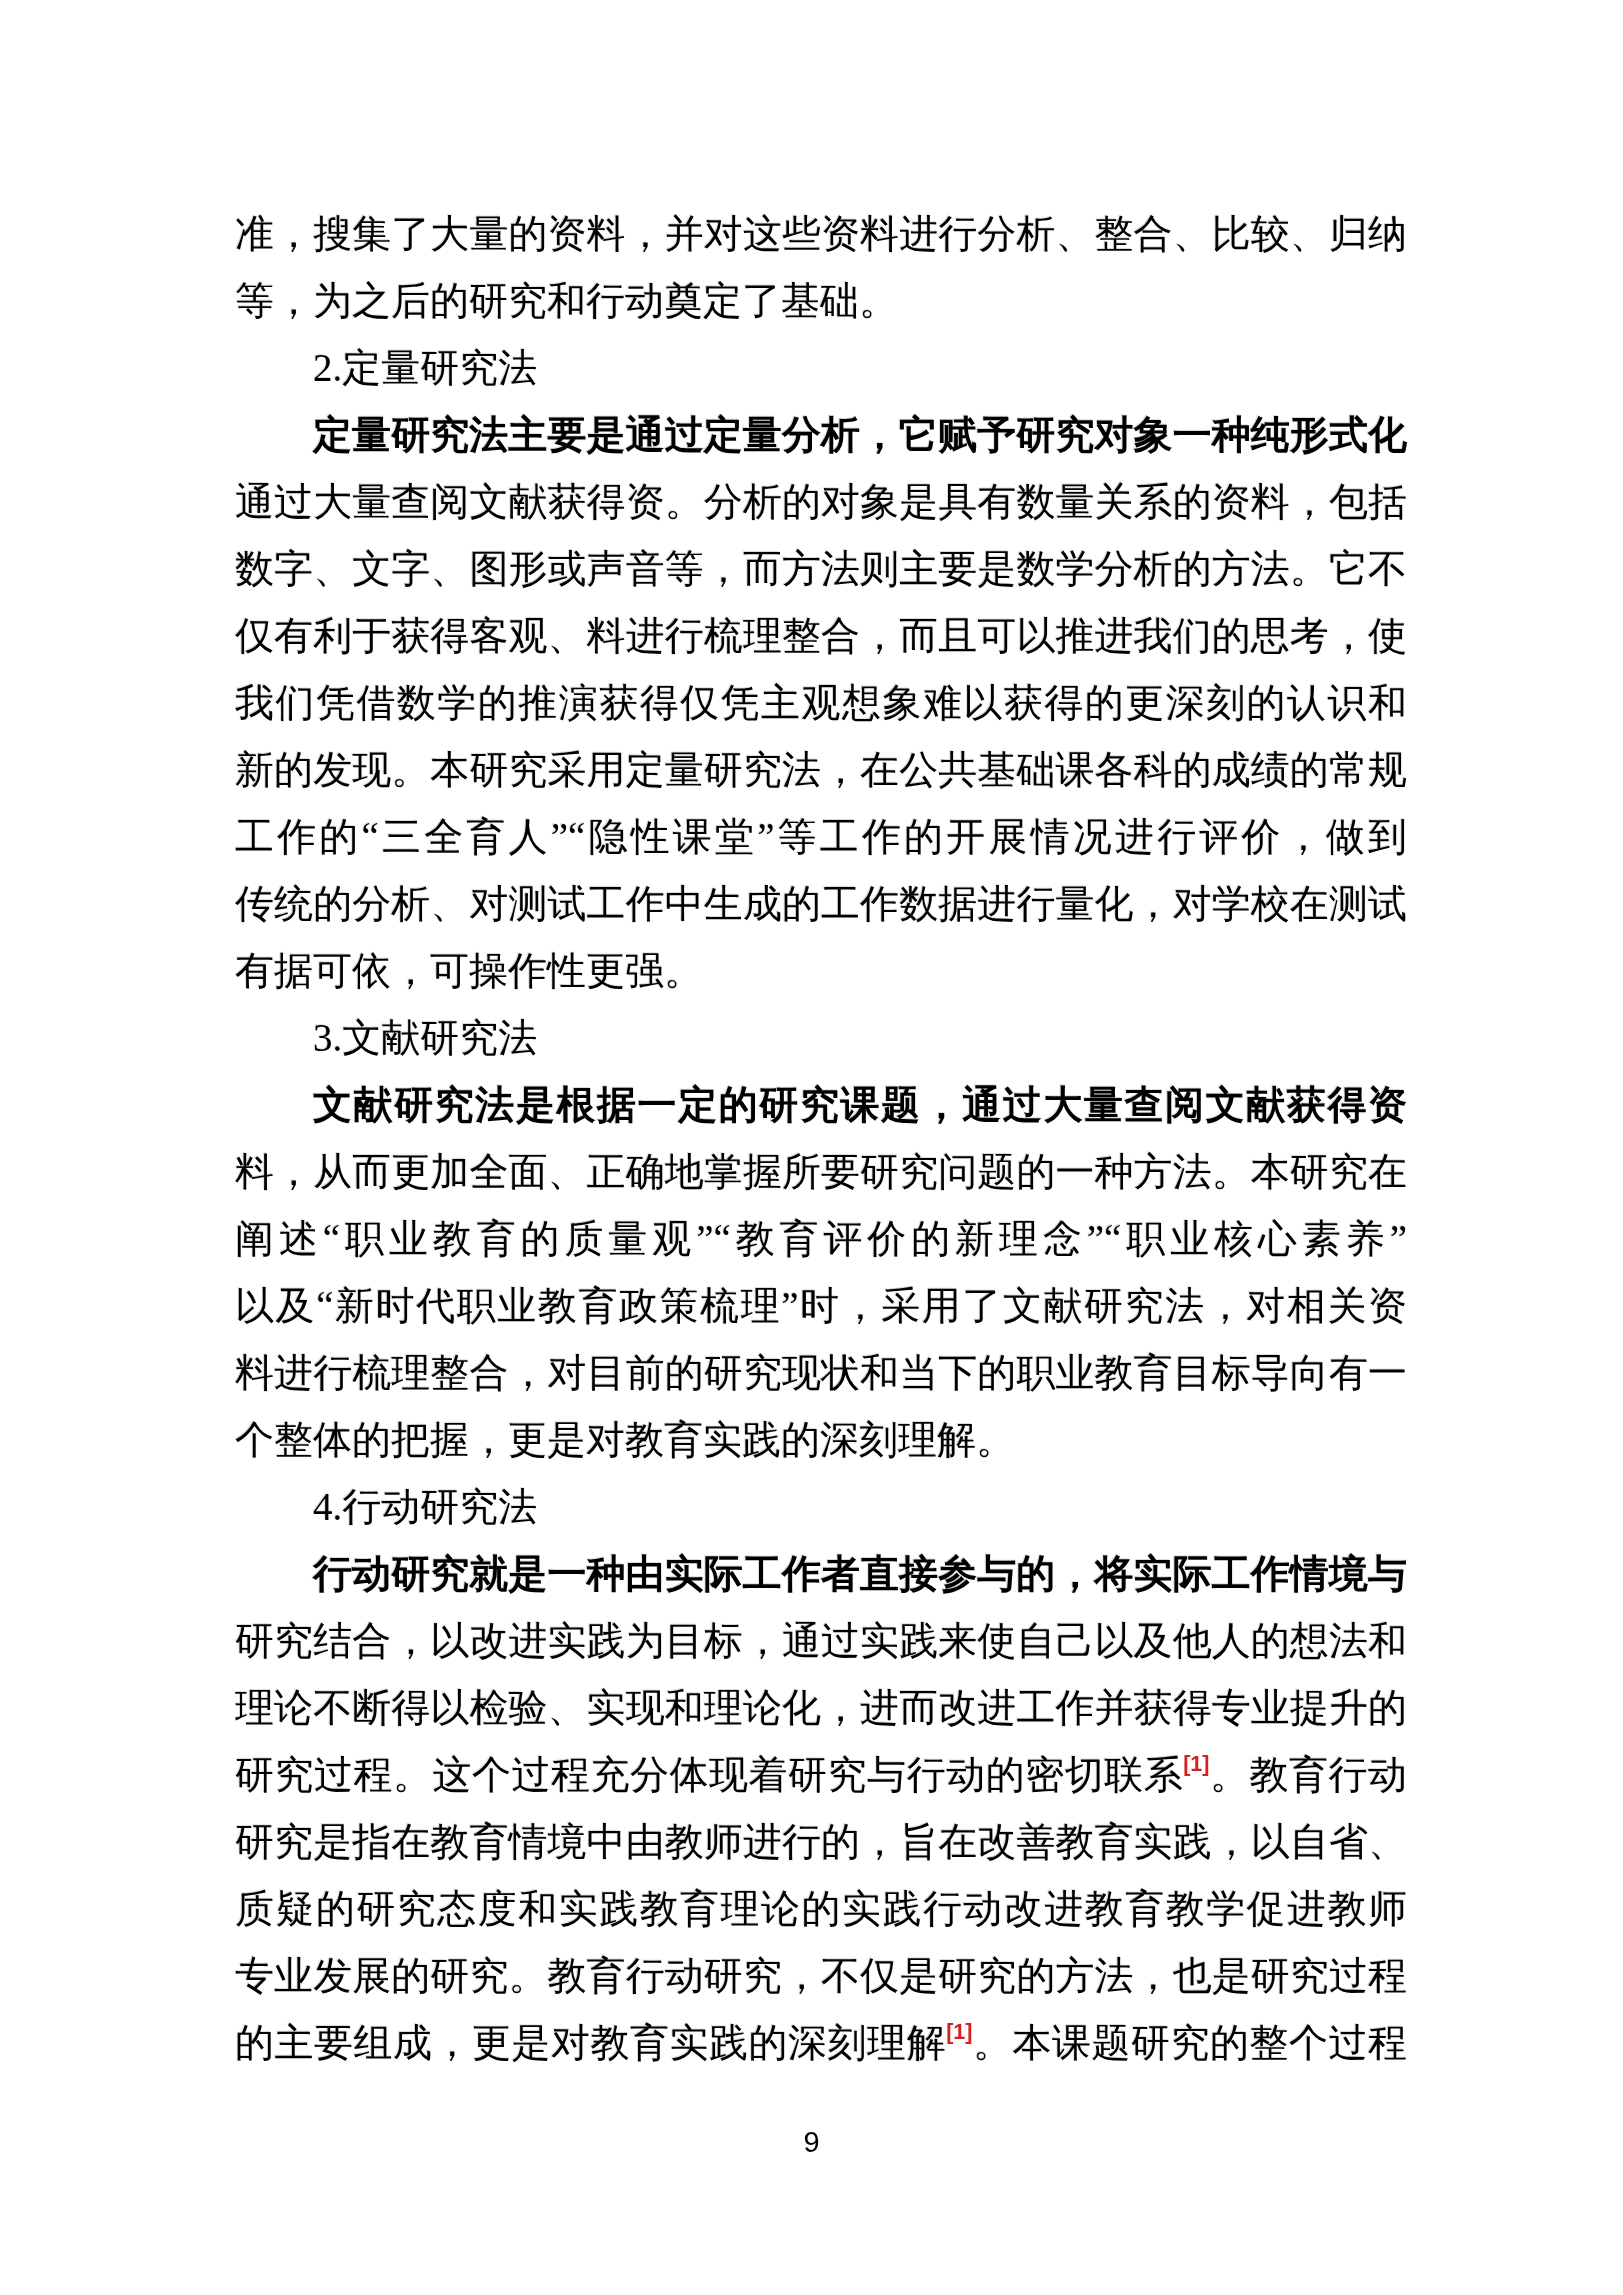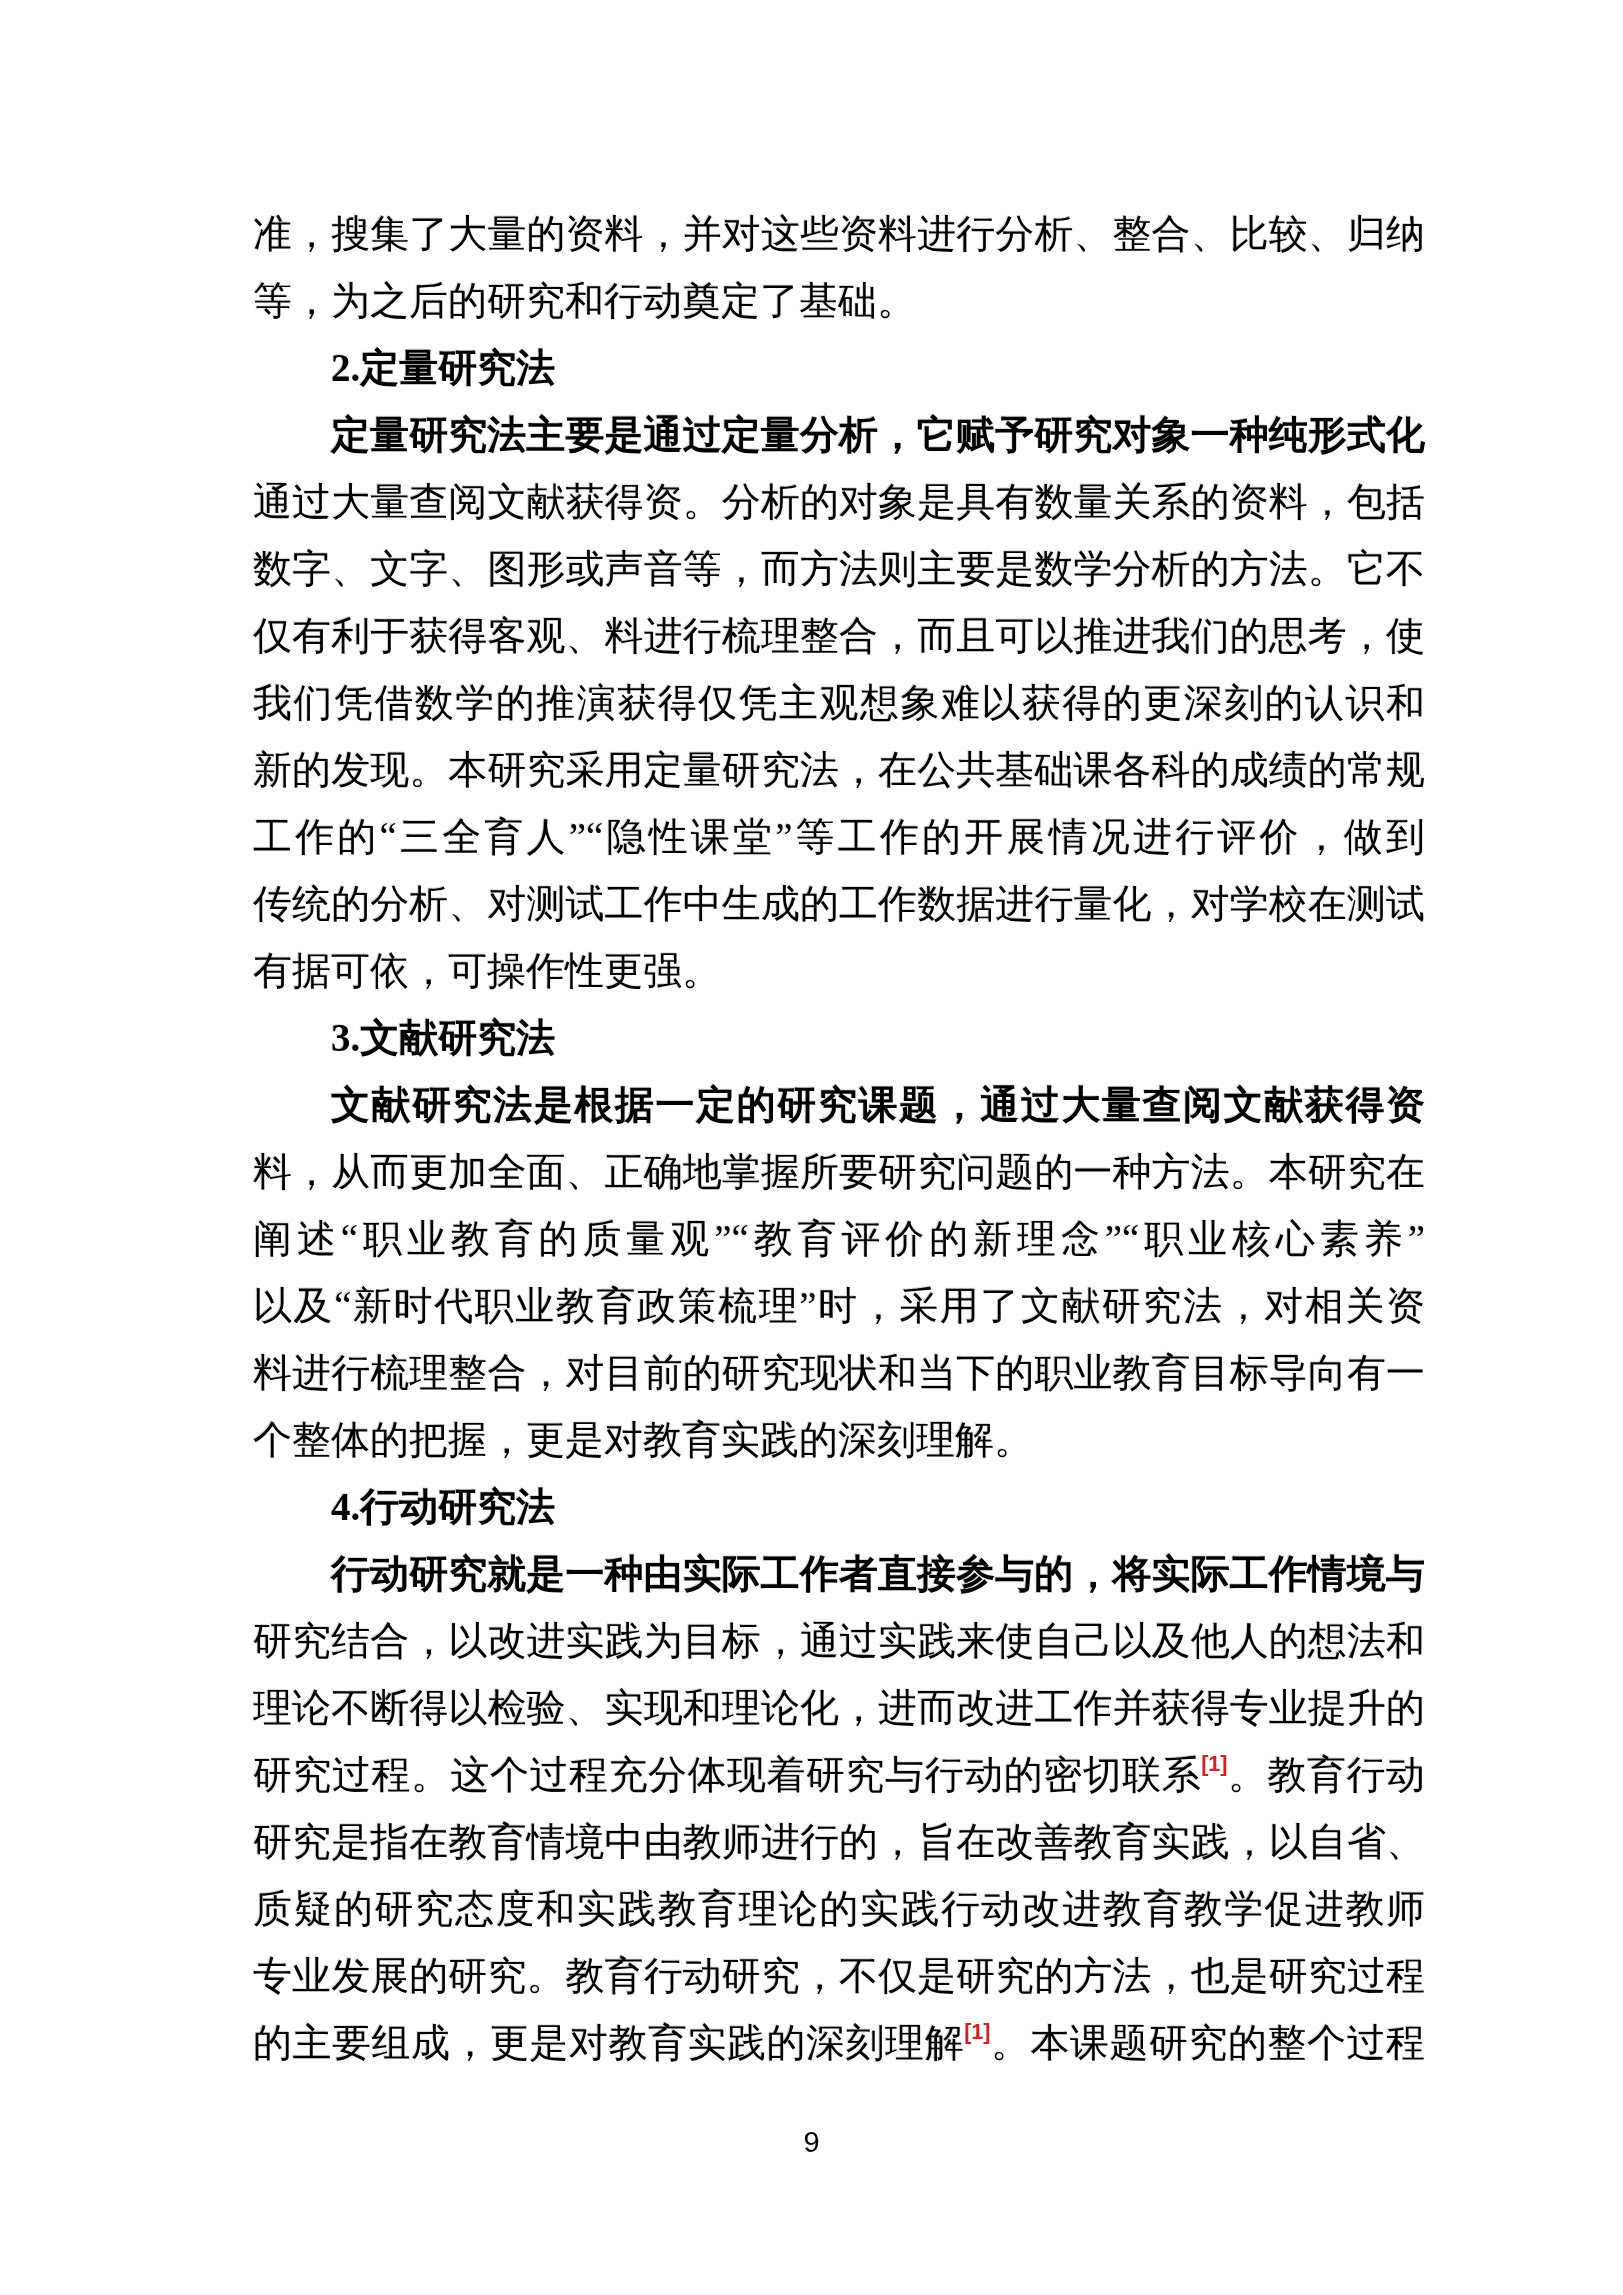--- a/index.html
+++ b/index.html
@@ -11,21 +11,21 @@
     position: relative;
     width: 1623px;
     height: 2295px;
     background: #ffffff;
     overflow: hidden;
     font-family: "Liberation Serif", "DejaVu Serif", serif;
     color: #000000;
   }
   .content {
     position: absolute;
-    left: 253px;
+    left: 235px;
     top: 200px;
     width: 1172px;
   }
   .line {
     font-size: 39px;
     line-height: 67px;
     height: 67px;
     overflow: hidden;
     white-space: normal;
     text-align: justify;
@@ -34,21 +34,21 @@
     text-shadow: -1px -1.5px 0 rgba(0,0,0,0.14);
   }
   .line.fill {
     text-align-last: justify;
   }
   .line.indent {
     padding-left: 78px;
     font-weight: bold;
   }
   .line.heading {
-    font-weight: bold;
+    font-weight: normal;
     padding-left: 78px;
     text-align-last: left;
   }
   .cite {
     font-family: "Liberation Sans", "DejaVu Sans", sans-serif;
     font-weight: bold;
     color: var(--cite-color, #d42020);
     font-size: 21.5px;
     vertical-align: 17.4px;
     line-height: 0;

